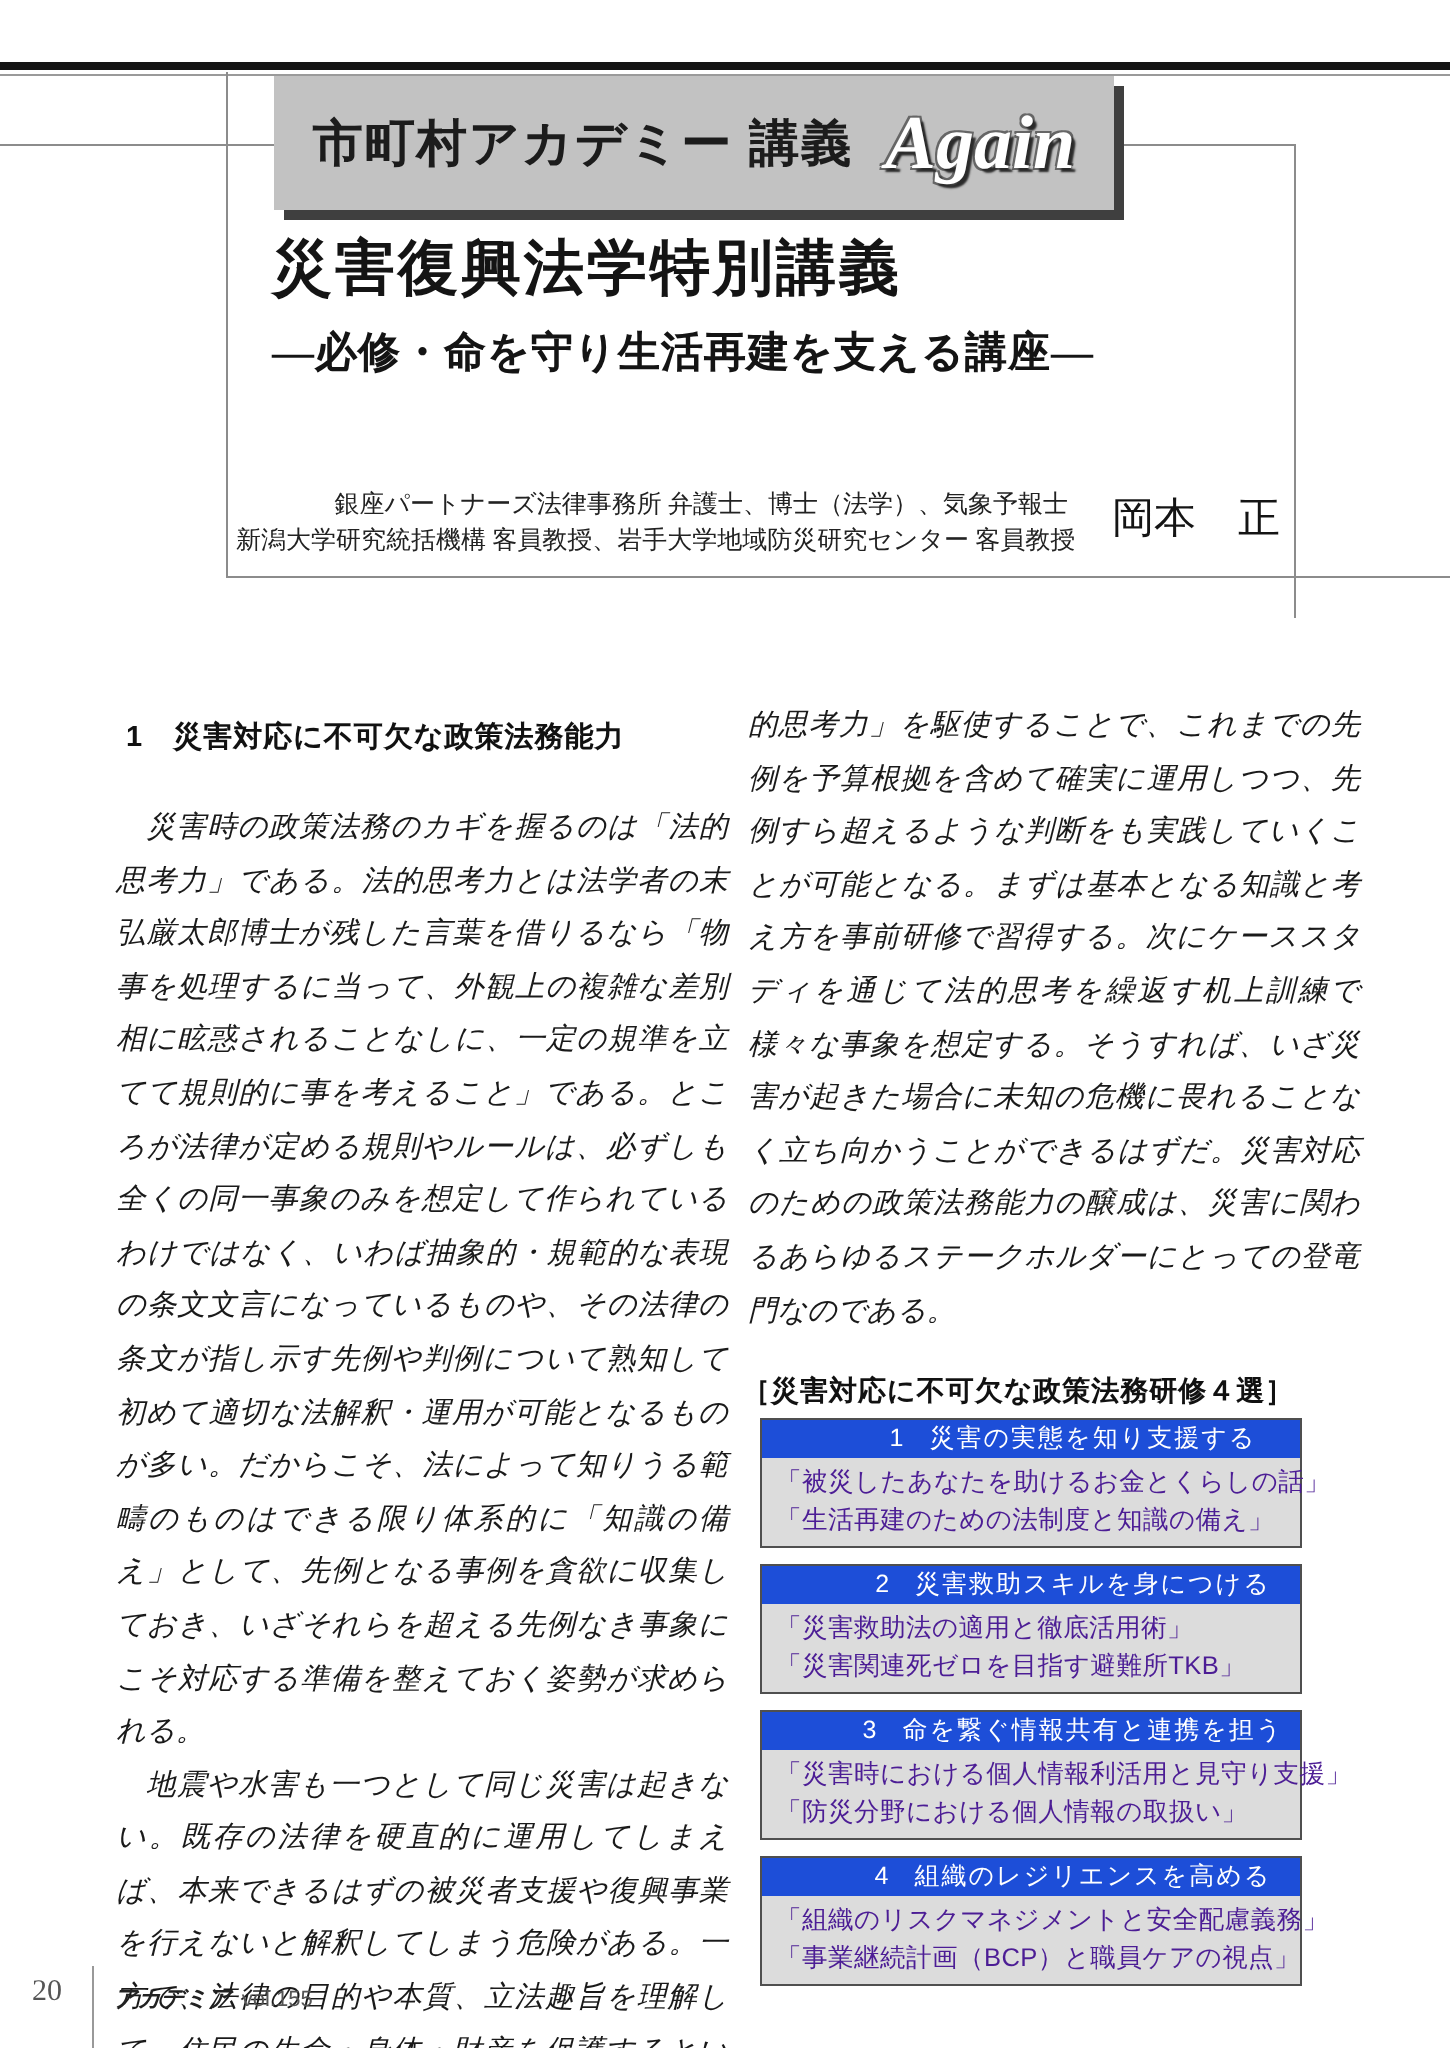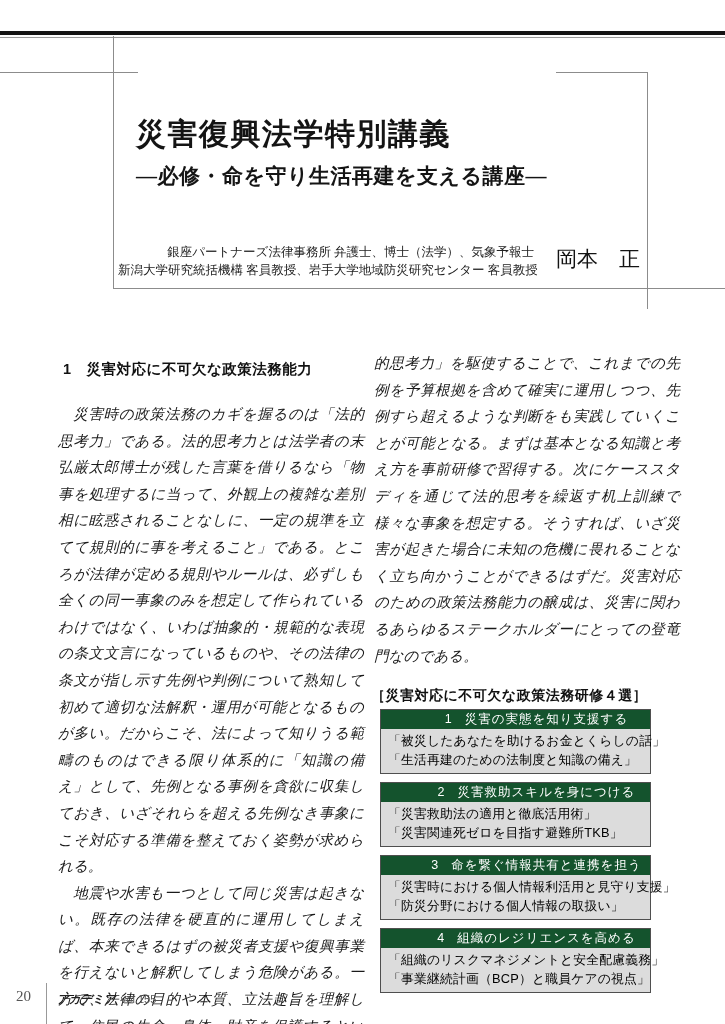--- a/index.html
+++ b/index.html
@@ -69,26 +69,26 @@
   .seminar {
     position:absolute; left:371px; top:686px; width:284px;
     font-family:"Liberation Sans", sans-serif;
   }
   .seminar-label {
     font-weight:bold; font-size:14px; letter-spacing:0.5px; color:#111111;
     margin:0 0 5px 0; line-height:18px;
   }
   .sem-box { border:1px solid #4f4f4f; margin:0 4px 8px 9px; background:#dcdcdc; }
   .sem-head {
-    background:#14532d; color:#ffffff; font-size:12.5px; text-align:center;
+    background:#1d4ed8; color:#ffffff; font-size:12.5px; text-align:center;
     height:19px; line-height:19px; letter-spacing:1px;padding-left:42px;
   }
   .sem-title { margin-left:12px; }
   .sem-body { padding:3px 7px 4px 7px; }
-  .sem-line { font-size:12.8px; line-height:18.5px; color:#000000; letter-spacing:0.2px; white-space:nowrap; }
+  .sem-line { font-size:12.8px; line-height:18.5px; color:#4c1d95; letter-spacing:0.2px; white-space:nowrap; }
 
   
   .footer-page {
     position:absolute; left:16px; top:988px; font-family:Liberation Serif, serif;
     font-size:15px; color:#555555;
   }
   .footer-line { position:absolute; left:46px; top:983px; width:1px; height:41px; background:#999999; }
   .footer-journal {
     position:absolute; left:57px; top:992px; font-family:"Liberation Sans", sans-serif;
     font-size:11.5px; color:#222222;
@@ -102,20 +102,24 @@
 <div class="page">
 
   <div class="rule-top"></div>
   <div class="rule-top-sub"></div>
   <div class="vline-left"></div>
   <div class="hline-left"></div>
   <div class="hline-right"></div>
   <div class="vline-right"></div>
   <div class="hline-bottom"></div>
 
+  <div class="banner">
+    <span class="banner-label">市町村アカデミー 講義</span>
+    <span class="banner-script">Again</span>
+  </div>
 
   <div class="title">災害復興法学特別講義</div>
   <div class="subtitle">―必修・命を守り生活再建を支える講座―</div>
 
   <div class="authors">
     <div>銀座パートナーズ法律事務所 弁護士、博士（法学）、気象予報士</div>
     <div>新潟大学研究統括機構 客員教授、岩手大学地域防災研究センター 客員教授</div>
   </div>
   <div class="author-name">岡本　正</div>
 

